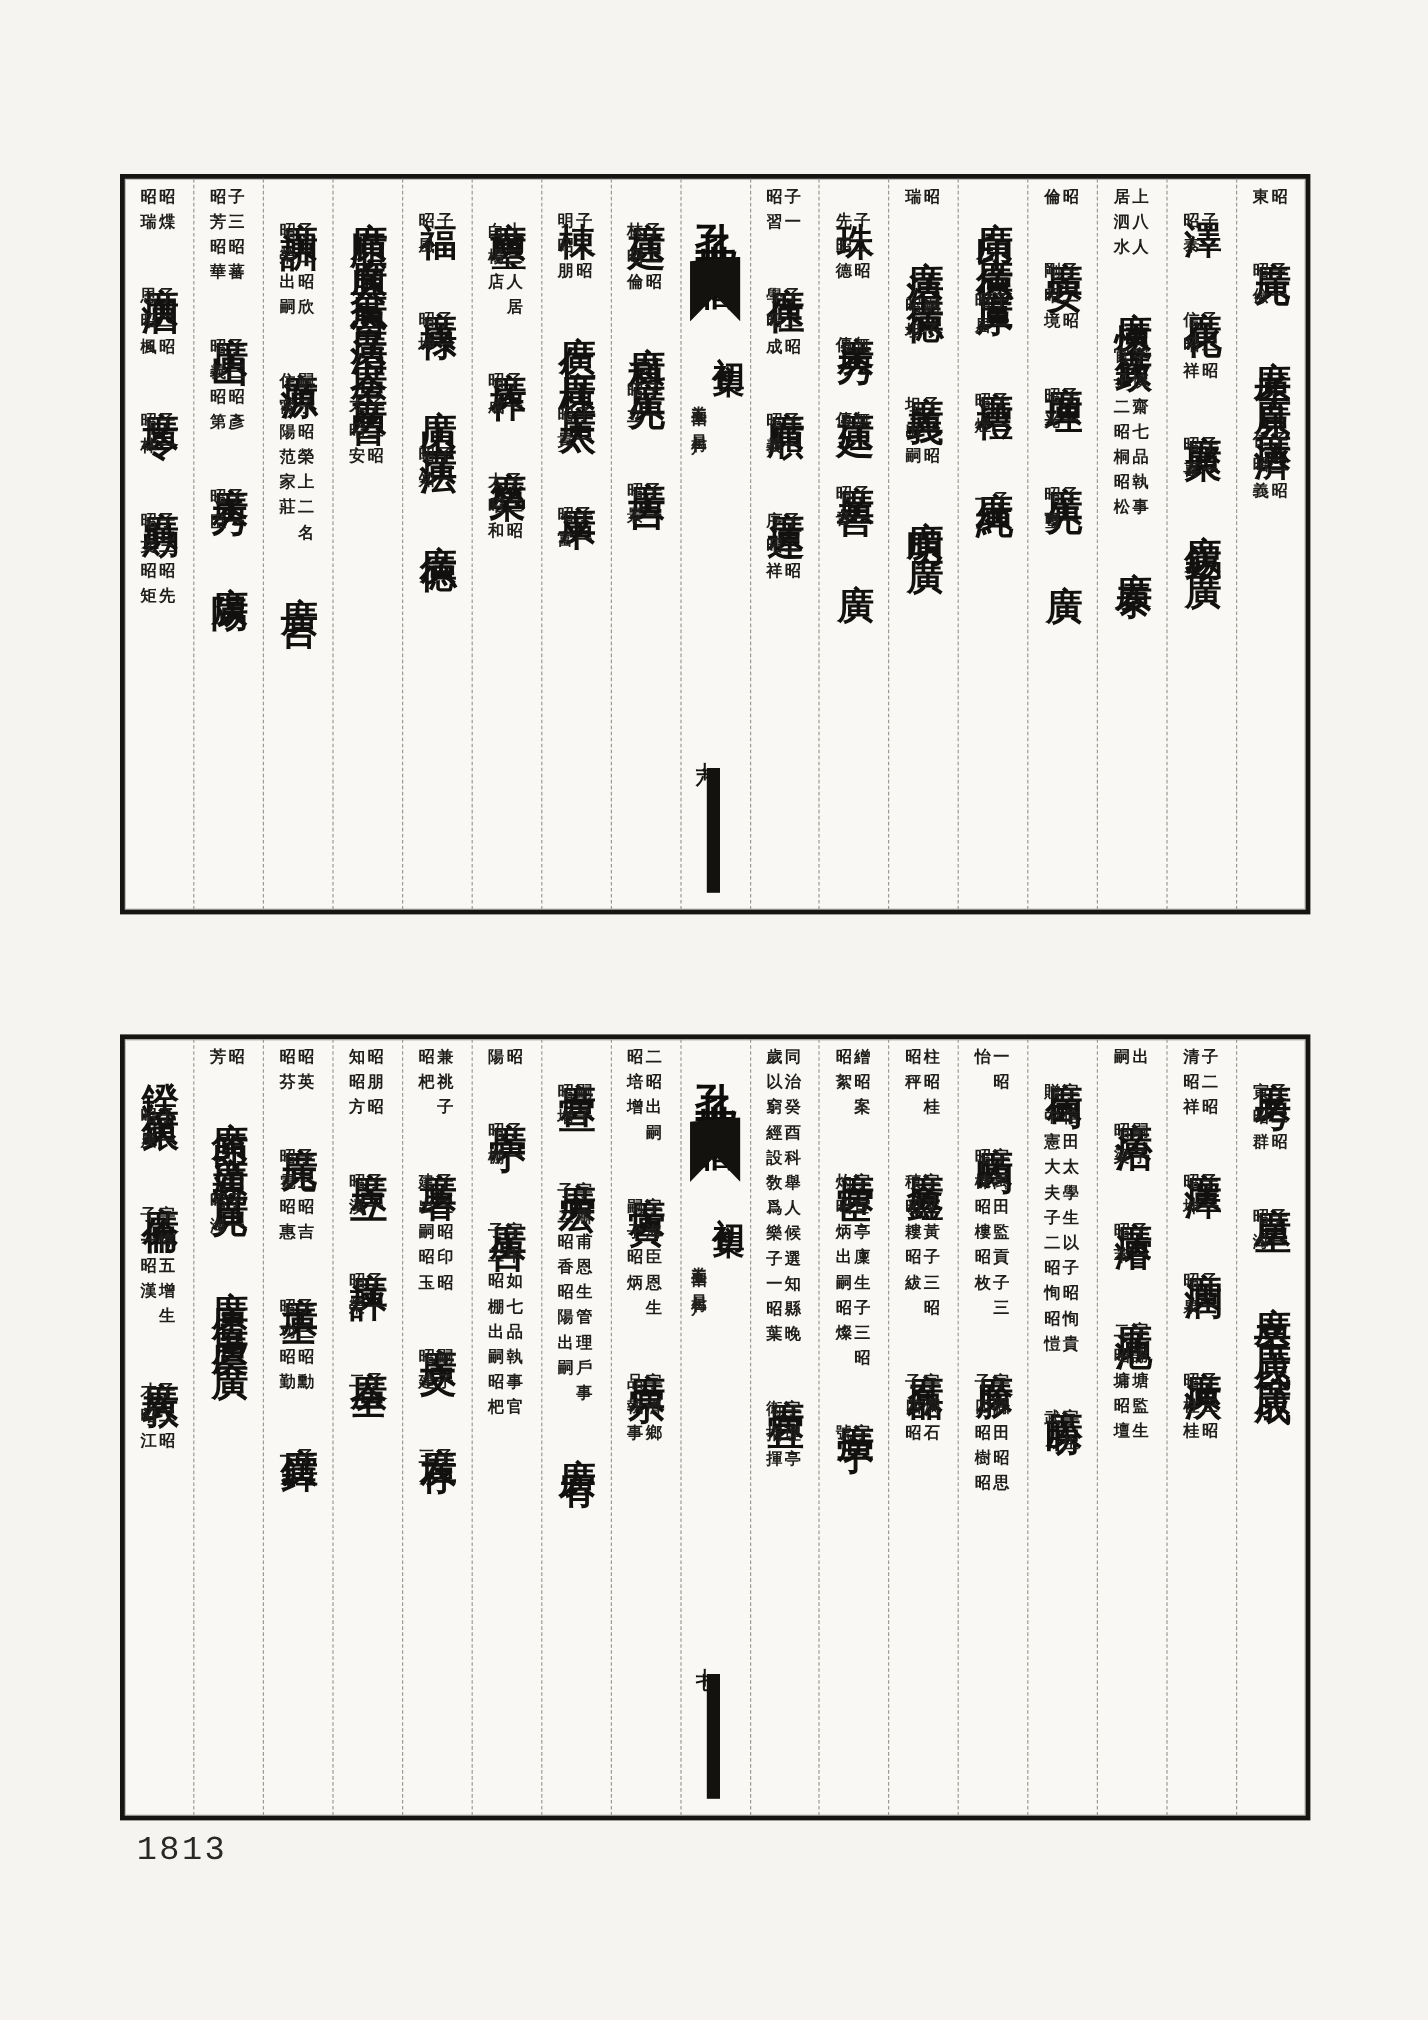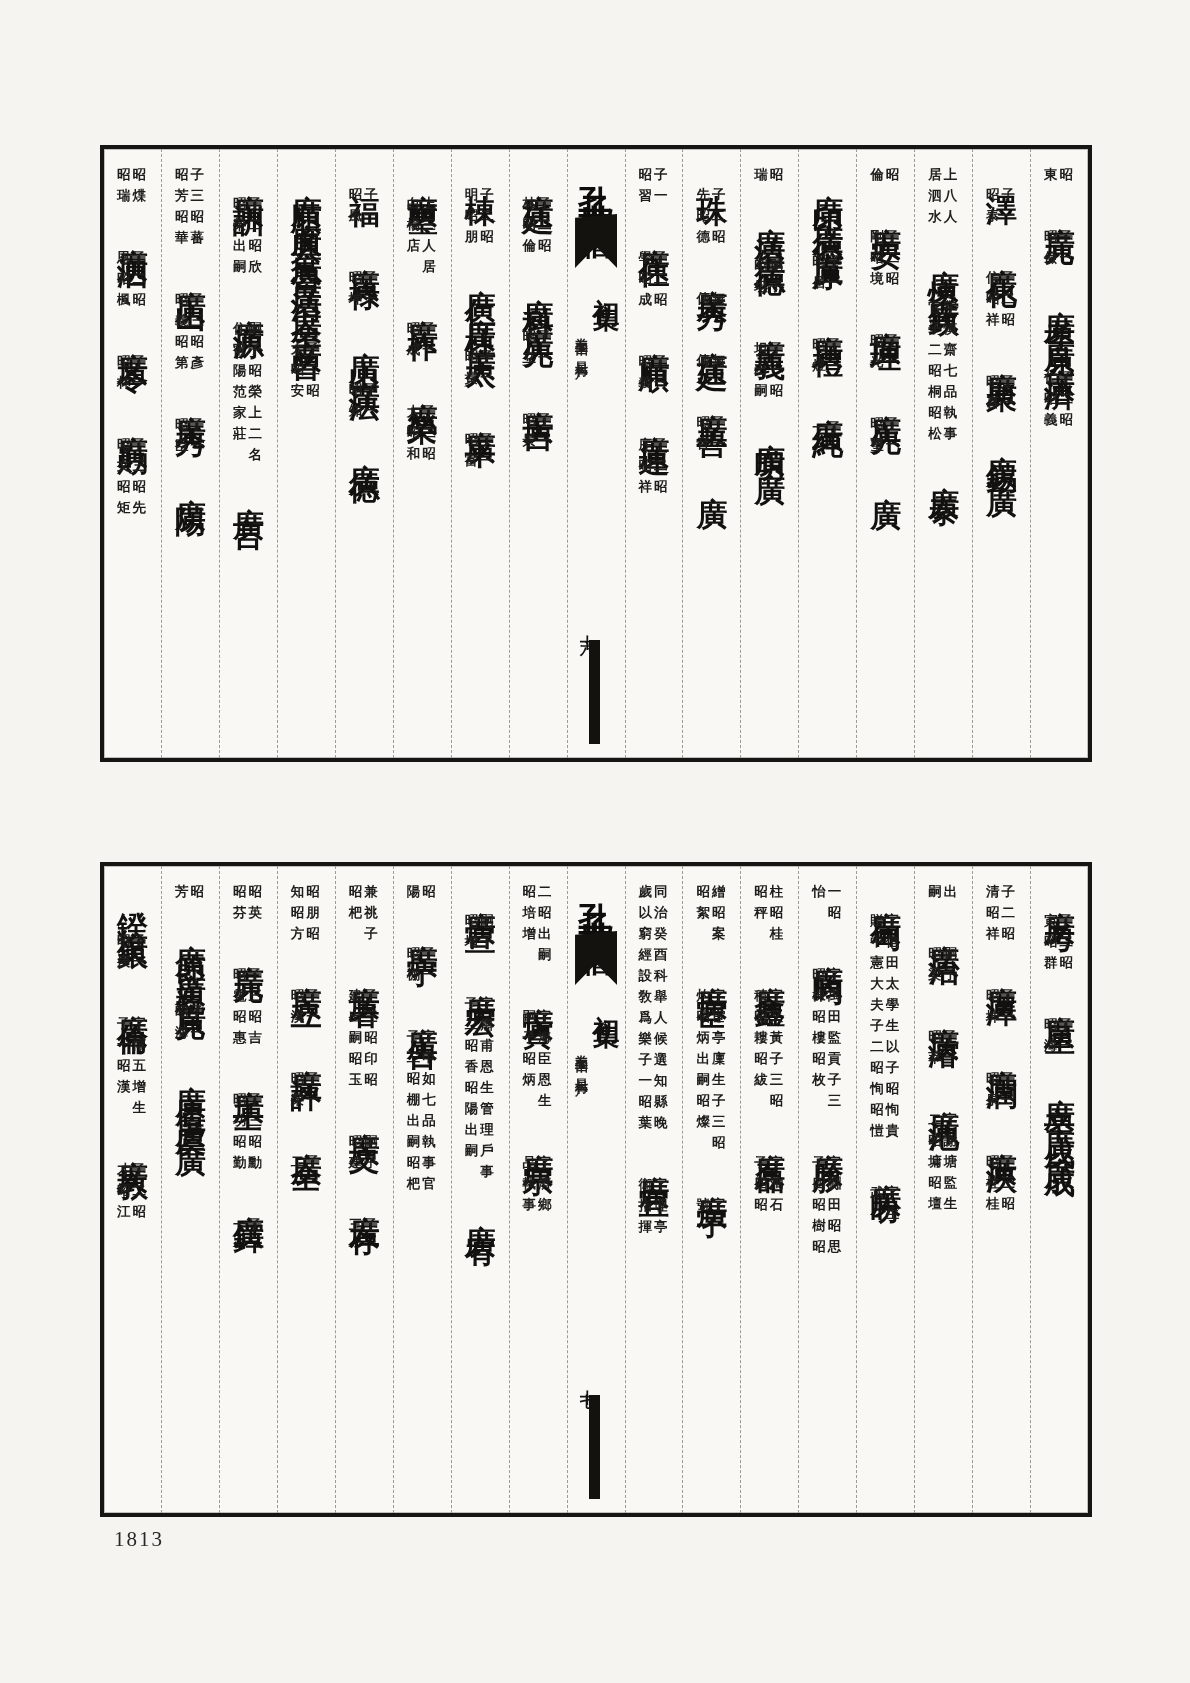--- a/index.html
+++ b/index.html
@@ -13,21 +13,21 @@
     position:absolute;left:100px;width:992px;box-sizing:border-box;
     border:4px solid #171513;background:#f9f8f4;
     box-shadow:inset 0 0 0 1px rgba(23,21,19,.25);
   }
   #b0{top:145px;height:617px;}
   #b1{top:862px;height:655px;}
   .cols{display:flex;flex-direction:row-reverse;height:100%;}
   .col{
     flex:1 1 0;min-width:0;overflow:hidden;box-sizing:border-box;
     display:flex;flex-direction:column;align-items:center;
-    padding-top:12px;
+    padding-top:2px;
   }
   .cols .col:not(:last-child){border-left:1px dashed #9d9a94;}
   .nm{
     writing-mode:vertical-rl;text-orientation:upright;
     font-size:31px;font-weight:bold;line-height:1;letter-spacing:9px;
     color:#121110;margin:9px 0 2px;
   }
   .nt{margin:3px 0 9px;text-align:center;}
   .nt div{
     font-size:13.5px;line-height:21px;font-weight:600;color:#201e1c;
@@ -54,22 +54,22 @@
     margin-top:52px;margin-right:3px;color:#201e1c;
   }
   .folio{
     margin-top:auto;writing-mode:vertical-rl;text-orientation:upright;
     font-size:15px;font-weight:bold;letter-spacing:4px;
     transform:translateX(-9px);color:#141312;
   }
   .bar{width:11px;height:104px;background:#14120f;margin:9px 0 4px;transform:translateX(-2px);}
   .pageno{
     position:absolute;left:114px;top:1527px;
-    font-size:21px;letter-spacing:2px;color:#2a2826;
-    font-family:Liberation Serif, serif;
+    font-size:28px;letter-spacing:2px;color:#2a2826;
+    font-family:Liberation Mono, monospace;
   }
 </style>
 </head>
 <body>
 
 <div id="blocks-root">
     <div class="block" id="b0">
       <div class="cols">
         <div class="col">
           <div class="nt">

